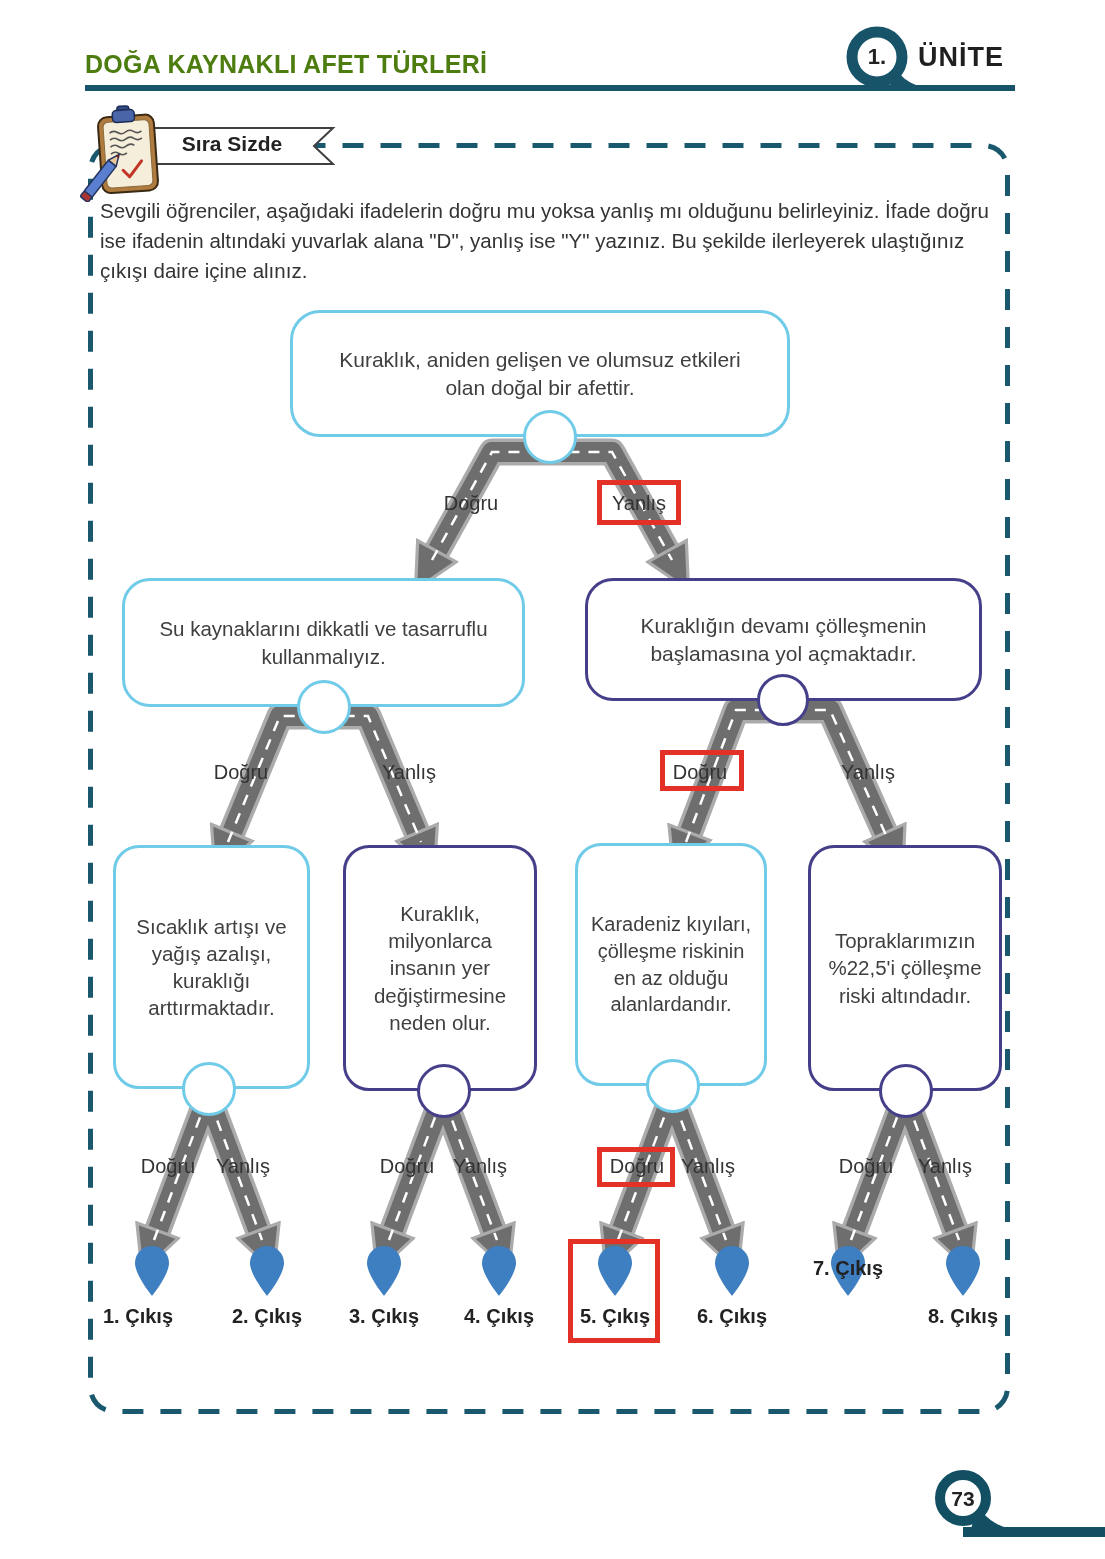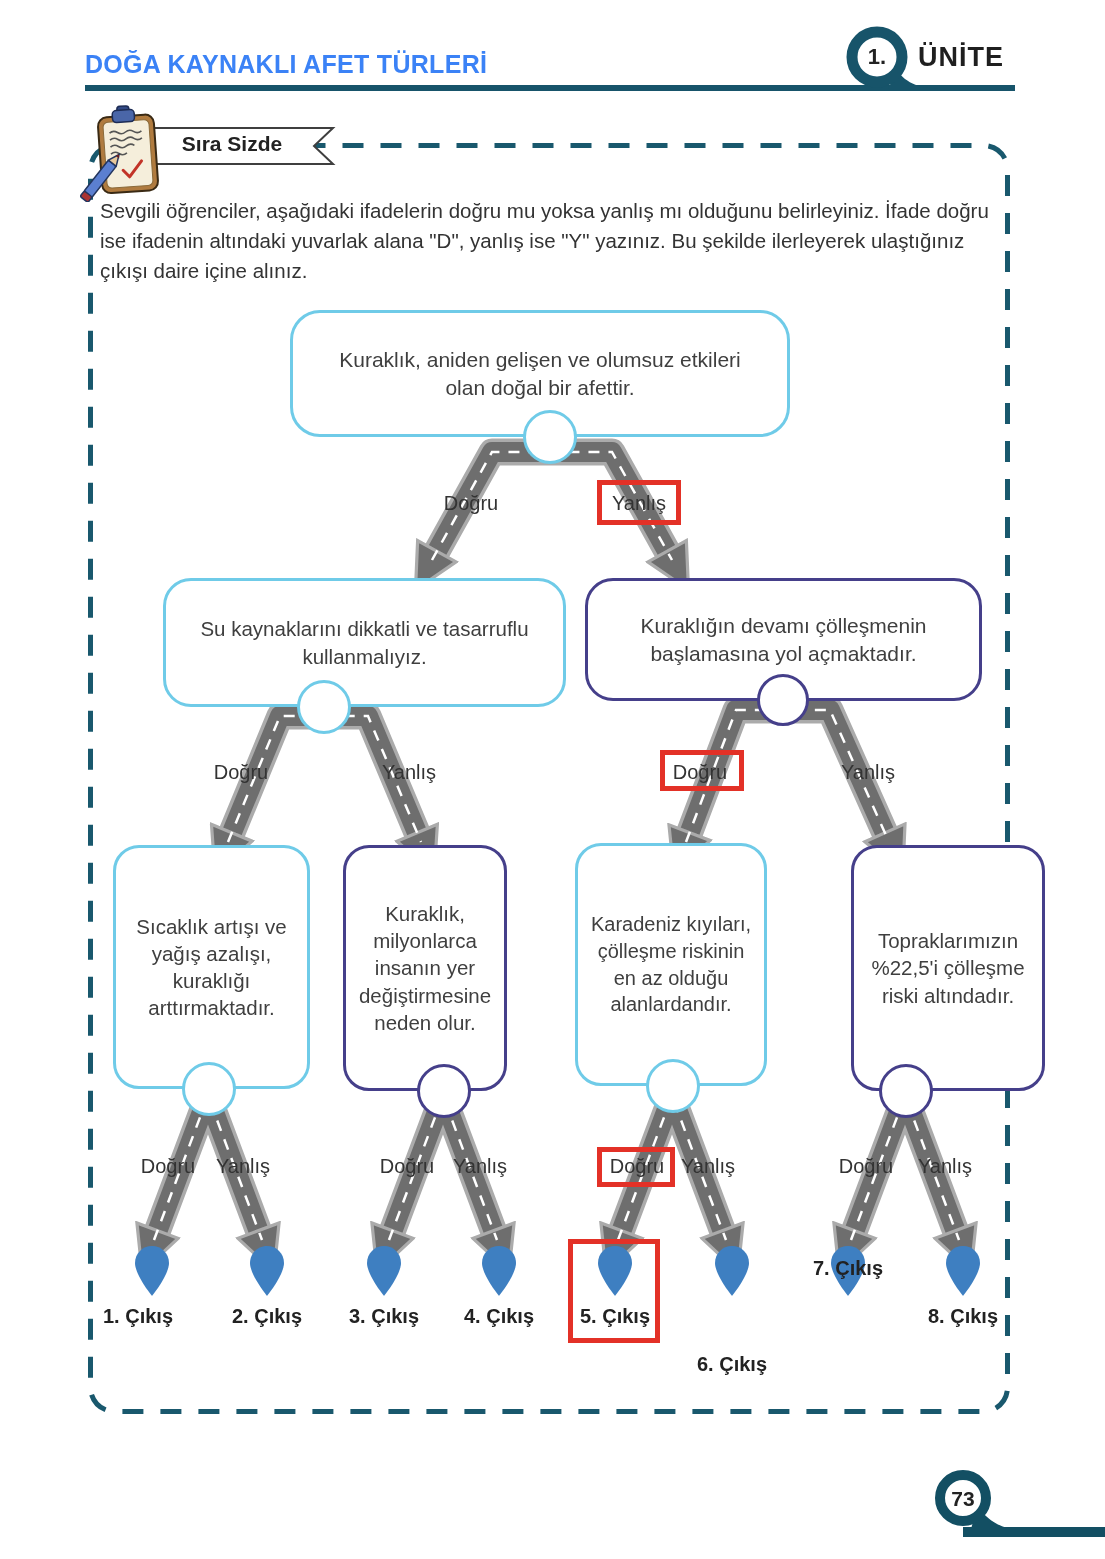--- a/index.html
+++ b/index.html
@@ -1,20 +1,20 @@
 <!DOCTYPE html>
 <html><head>
 <meta charset="utf-8">
 <style>
   html,body{margin:0;padding:0;background:#ffffff;}
   .page{position:relative;width:1105px;height:1559px;background:#fff;overflow:hidden;
         font-family:"Liberation Sans",sans-serif;}
   .abs{position:absolute;}
   svg.overlay{position:absolute;left:0;top:0;z-index:1;}
-  .page-title{left:85px;top:50px;font-size:25px;font-weight:bold;color:#3b82f6;
+  .page-title{left:85px;top:50px;font-size:25px;font-weight:bold;color:#4d7c0f;
               letter-spacing:.3px;z-index:3;}
   .unit-num{left:877px;top:44px;transform:translateX(-50%);font-size:22px;font-weight:bold;color:#222;z-index:3;}
   .unit-label{left:918px;top:42px;font-size:27px;font-weight:bold;color:#1f1f1f;letter-spacing:1px;z-index:3;}
   .banner-label{left:232px;top:132px;transform:translateX(-50%);font-size:21px;font-weight:bold;color:#222;z-index:4;}
   .instructions{left:100px;top:196px;width:916px;font-size:20.5px;line-height:30px;color:#333;z-index:3;}
   .stmt{background:#fff;display:flex;align-items:center;justify-content:center;text-align:center;
         color:#3f3f3f;font-size:21px;line-height:1.33;z-index:2;box-sizing:border-box;}
   .blue{border:3px solid #6fcbe8;}
   .purple{border:3px solid #453f8a;}
   .junction{background:#fff;border-radius:50%;z-index:3;box-sizing:border-box;}
@@ -118,70 +118,70 @@
   <div class="abs instructions">Sevgili öğrenciler, aşağıdaki ifadelerin doğru mu yoksa yanlış mı olduğunu belirleyiniz. İfade doğru ise ifadenin altındaki yuvarlak alana "D", yanlış ise "Y" yazınız. Bu şekilde ilerleyerek ulaştığınız çıkışı daire içine alınız.</div>
 
   <div class="abs stmt blue" style="left:290px;top:310px;width:500px;height:127px;border-radius:30px;padding:6px 26px;justify-content:flex-end;">
     <span>Kuraklık, aniden gelişen ve olumsuz etkileri olan doğal bir afettir.</span>
   </div>
   <div class="abs junction jblue" style="left:523px;top:410px;width:54px;height:54px;"></div>
   <div class="abs lbl" style="left:471px;top:492px;">Doğru</div>
   <div class="abs lbl" style="left:639px;top:492px;">Yanlış</div>
   <div class="abs hl" style="left:597px;top:480px;width:84px;height:45px;"></div>
 
-  <div class="abs stmt blue" style="left:122px;top:578px;width:403px;height:129px;border-radius:28px;padding:24px 12px;font-size:20.5px;margin-left:41px;">
+  <div class="abs stmt blue" style="left:122px;top:578px;width:403px;height:129px;border-radius:28px;padding:24px 12px;font-size:20.5px;">
     <span>Su kaynaklarını dikkatli ve tasarruflu kullanmalıyız.</span>
   </div>
   <div class="abs junction jblue" style="left:297px;top:680px;width:54px;height:54px;"></div>
   <div class="abs stmt purple" style="left:585px;top:578px;width:397px;height:123px;border-radius:28px;padding:6px 1px;">
     <span>Kuraklığın devamı çölleşmenin başlamasına yol açmaktadır.</span>
   </div>
   <div class="abs junction jpurple" style="left:757px;top:674px;width:52px;height:52px;"></div>
 
   <div class="abs lbl" style="left:241px;top:761px;">Doğru</div>
   <div class="abs lbl" style="left:409px;top:761px;">Yanlış</div>
   <div class="abs lbl" style="left:700px;top:761px;">Doğru</div>
   <div class="abs lbl" style="left:868px;top:761px;">Yanlış</div>
   <div class="abs hl" style="left:660px;top:750px;width:84px;height:41px;"></div>
 
   <div class="abs stmt blue" style="left:113px;top:845px;width:197px;height:244px;border-radius:26px;padding:4px 12px;font-size:20.5px;">
     <span>Sıcaklık artışı ve yağış azalışı, kuraklığı arttırmaktadır.</span>
   </div>
   <div class="abs junction jblue" style="left:182px;top:1062px;width:54px;height:54px;"></div>
 
-  <div class="abs stmt purple" style="left:343px;top:845px;width:164px;height:246px;border-radius:26px;padding:8px 20px;font-size:20.5px;">
+  <div class="abs stmt purple" style="left:343px;top:845px;width:194px;height:246px;border-radius:26px;padding:8px 20px;font-size:20.5px;">
     <span>Kuraklık, milyonlarca insanın yer değiştirmesine neden olur.</span>
   </div>
   <div class="abs junction jpurple" style="left:417px;top:1064px;width:54px;height:54px;"></div>
 
   <div class="abs stmt blue" style="left:575px;top:843px;width:192px;height:243px;border-radius:26px;padding:8px 7px;font-size:20px;">
     <span>Karadeniz kıyıları, çölleşme riskinin en az olduğu alanlardandır.</span>
   </div>
   <div class="abs junction jblue" style="left:646px;top:1059px;width:54px;height:54px;"></div>
 
-  <div class="abs stmt purple" style="left:808px;top:845px;width:194px;height:246px;border-radius:26px;padding:8px 8px;font-size:20.5px;margin-left:43px;">
+  <div class="abs stmt purple" style="left:808px;top:845px;width:194px;height:246px;border-radius:26px;padding:8px 8px;font-size:20.5px;">
     <span>Topraklarımızın %22,5'i çölleşme riski altındadır.</span>
   </div>
   <div class="abs junction jpurple" style="left:879px;top:1064px;width:54px;height:54px;"></div>
 
   <div class="abs lbl" style="left:168px;top:1155px;">Doğru</div>
   <div class="abs lbl" style="left:243px;top:1155px;">Yanlış</div>
   <div class="abs lbl" style="left:407px;top:1155px;">Doğru</div>
   <div class="abs lbl" style="left:480px;top:1155px;">Yanlış</div>
   <div class="abs lbl" style="left:637px;top:1155px;">Doğru</div>
   <div class="abs lbl" style="left:708px;top:1155px;">Yanlış</div>
   <div class="abs lbl" style="left:866px;top:1155px;">Doğru</div>
   <div class="abs lbl" style="left:945px;top:1155px;">Yanlış</div>
   <div class="abs hl" style="left:597px;top:1147px;width:78px;height:40px;"></div>
 
   <div class="abs exit-lbl" style="left:138px;top:1305px;">1. Çıkış</div>
   <div class="abs exit-lbl" style="left:267px;top:1305px;text-align:right;">2. Çıkış</div>
   <div class="abs exit-lbl" style="left:384px;top:1305px;">3. Çıkış</div>
   <div class="abs exit-lbl" style="left:499px;top:1305px;">4. Çıkış</div>
   <div class="abs exit-lbl" style="left:615px;top:1305px;">5. Çıkış</div>
-  <div class="abs exit-lbl" style="left:732px;top:1305px;margin-top:48px;">6. Çıkış</div>
+  <div class="abs exit-lbl" style="left:732px;top:1305px;">6. Çıkış</div>
   <div class="abs exit-lbl" style="left:848px;top:1257px;">7. Çıkış</div>
   <div class="abs exit-lbl" style="left:963px;top:1305px;">8. Çıkış</div>
   <div class="abs hl" style="left:568px;top:1239px;width:92px;height:104px;"></div>
 
   <div class="abs pgnum">73</div>
 
 </div>
 
 </body></html>

